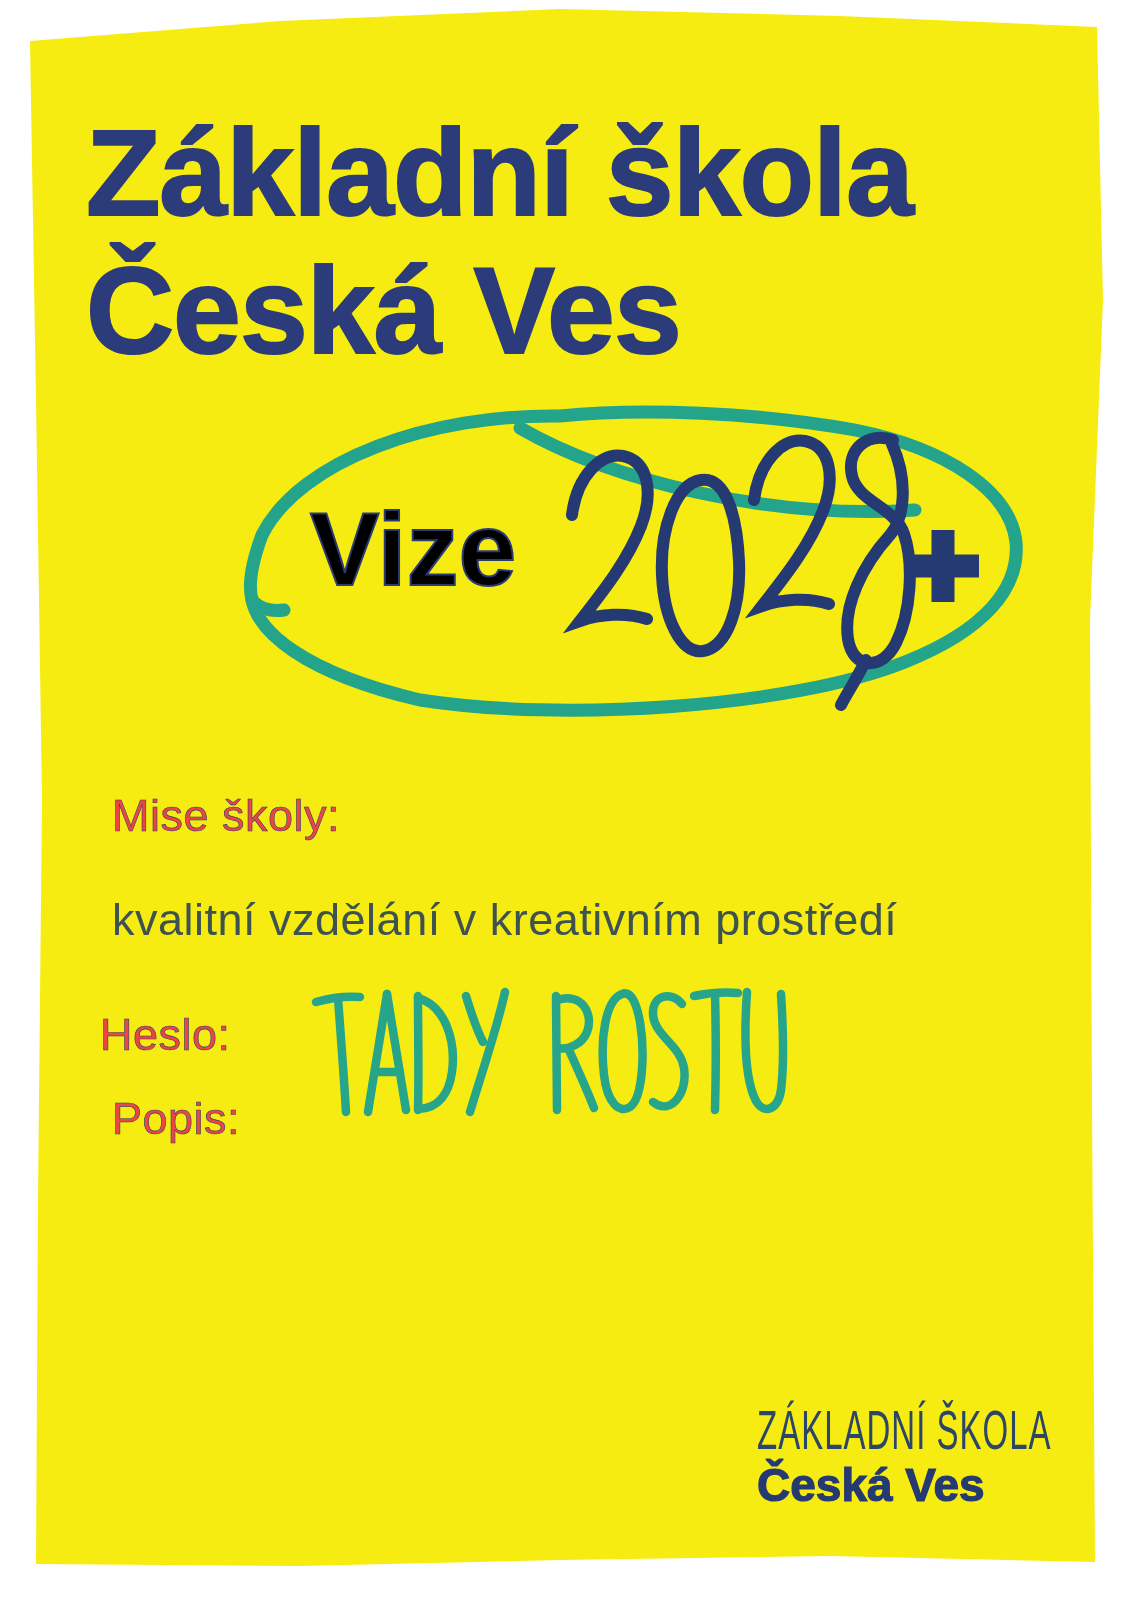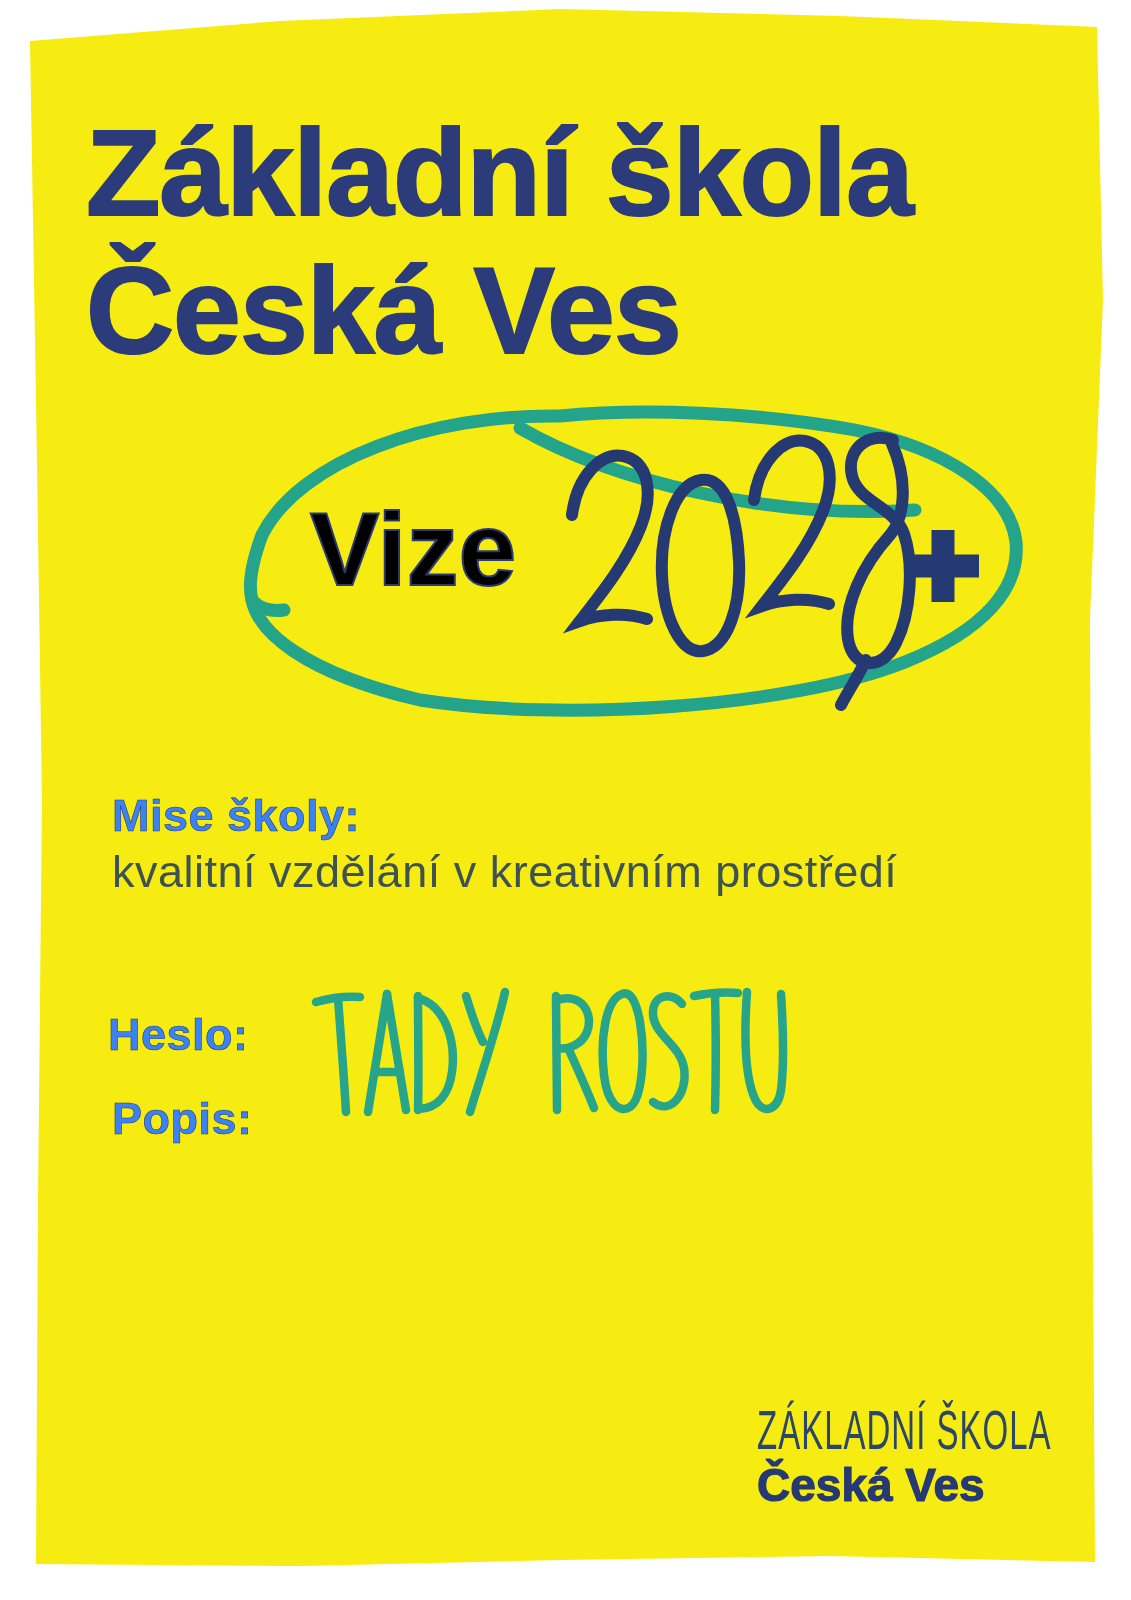--- a/index.html
+++ b/index.html
@@ -8,23 +8,23 @@
   .paper{position:absolute;left:0;top:0;width:1131px;height:1600px;background:#f7ec11;
     clip-path:polygon(30px 41px,280px 21px,560px 9px,840px 16px,1097px 27px,
                       1103px 300px,1090px 620px,1092px 1100px,1095px 1562px,
                       830px 1556px,560px 1560px,300px 1566px,36px 1564px,
                       38px 1200px,42px 800px,36px 400px);}
   .abs{position:absolute;}
   .title{left:86px;top:104px;font-size:122px;font-weight:700;line-height:138px;
          letter-spacing:-1px;color:#2c3c7a;-webkit-text-stroke:2px #2c3c7a;}
   .vize-label{left:310px;top:497px;font-size:104px;font-weight:700;color:#000000;
               -webkit-text-stroke:2px #2a3a74;line-height:1;}
-  .label{font-size:45px;font-weight:700;color:#3b82f6;-webkit-text-stroke:.6px #293a74;
+  .label{font-size:45px;font-weight:400;color:#ef4444;-webkit-text-stroke:.6px #293a74;
          line-height:1;letter-spacing:.5px;}
-  .body-text{font-size:45px;font-weight:400;color:#3e5350;line-height:1;letter-spacing:.5px;}
+  .body-text{font-size:45px;font-weight:400;color:#3e5350;line-height:1;letter-spacing:.5px;margin-top:48px;}
   .popis-lines .body-text{position:static;display:block;line-height:67px;}
   .logo1{left:757px;top:1396px;font-size:33px;letter-spacing:1px;color:#2c4766;
          transform:scaleY(1.7);transform-origin:left top;line-height:1.2;font-weight:400;}
   .logo2{left:757px;top:1462px;font-size:46px;font-weight:700;color:#253a72;
          -webkit-text-stroke:1.2px #253a72;line-height:1;}
   svg{display:block;overflow:visible;}
 </style>
 </head>
 <body>
 
@@ -62,21 +62,21 @@
     </g>
     <g stroke="#253a72" stroke-width="23" aria-label="+">
       <path d="M 362,146 L 434,146"></path>
       <path d="M 398,110 L 398,182"></path>
     </g>
   </svg>
 
   <div class="abs label" style="left:112px;top:793px">Mise školy:</div>
   <div class="abs body-text" style="left:112px;top:849px">kvalitní vzdělání v kreativním prostředí</div>
 
-  <div class="abs label" style="left:108px;top:1012px">Heslo:</div>
+  <div class="abs label" style="left:100px;top:1012px">Heslo:</div>
   <svg class="abs" style="left:306px;top:980px" width="478" height="145" viewBox="0 0 478 145" role="img" aria-label="TADY ROSTU">
     <g fill="none" stroke="#26a58b" stroke-width="8.5" stroke-linecap="round">
 
       <path d="M 10,22 C 24,18 40,16 54,17"></path>
         <path d="M 32,18 C 35,58 38,98 40,132"></path>
 
       <path d="M 81,14 L 62,132"></path>
         <path d="M 81,14 L 100,130"></path>
         <path d="M 70,92 L 94,92"></path>
 

